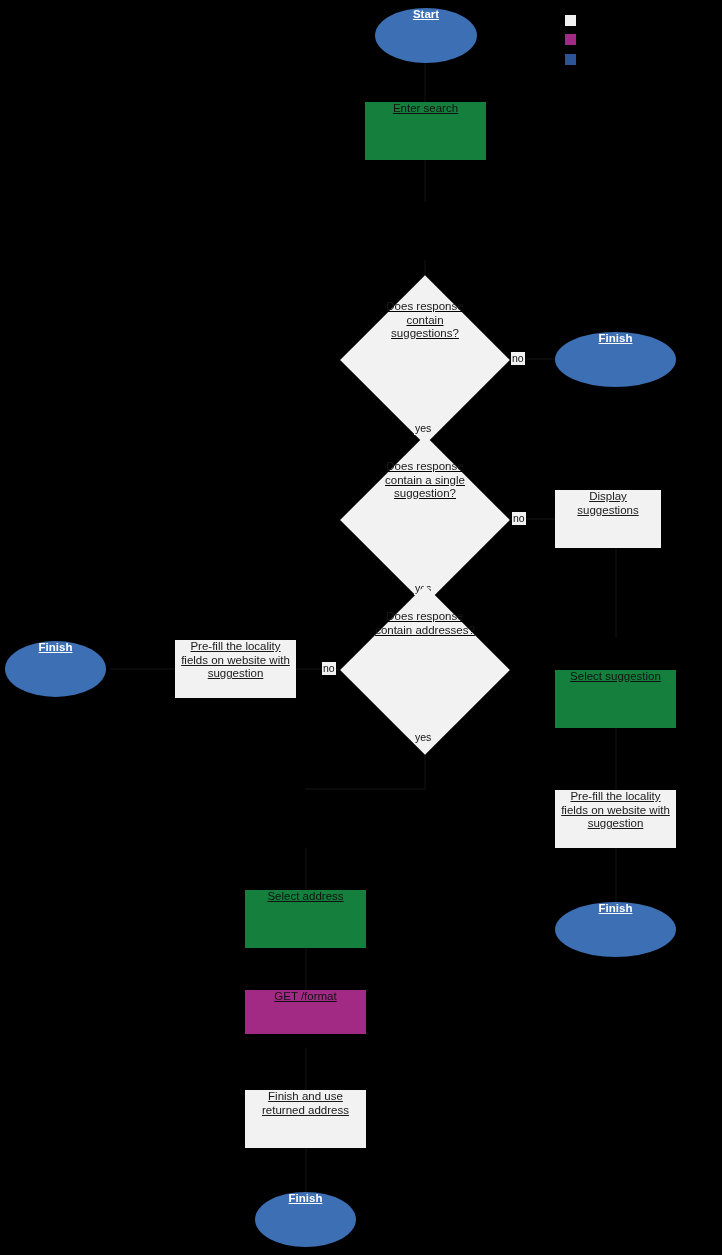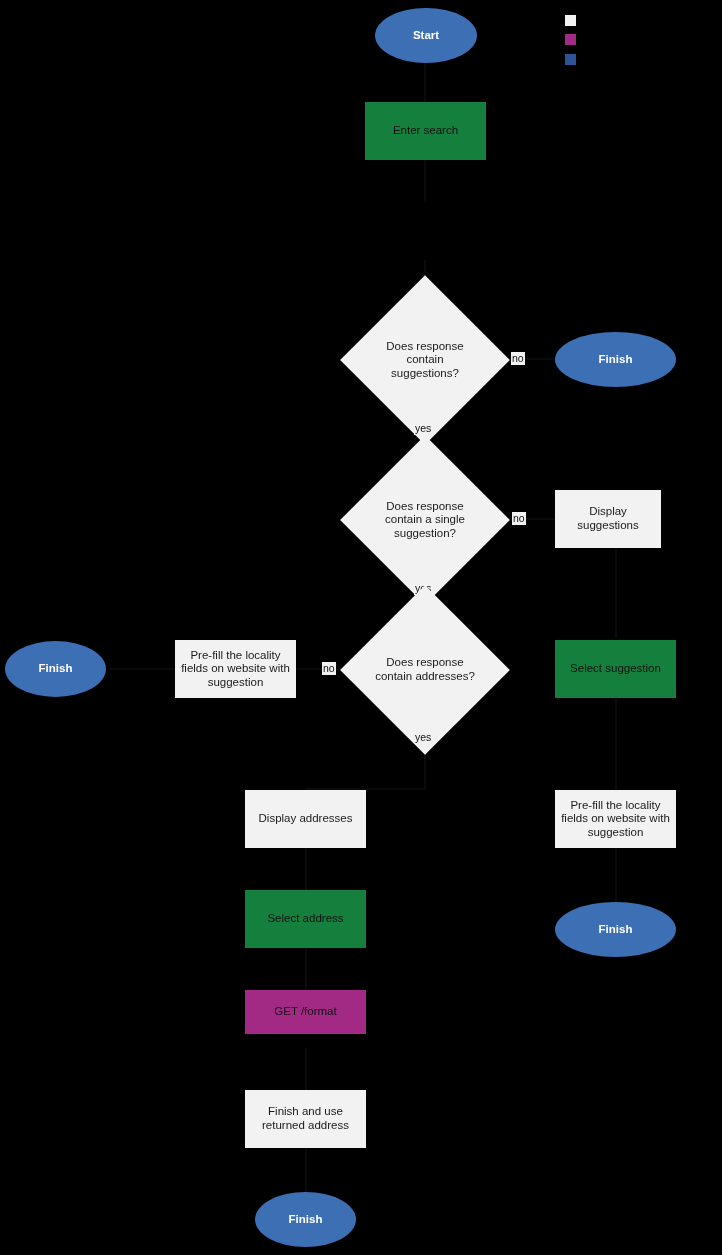--- a/index.html
+++ b/index.html
@@ -17,24 +17,25 @@
     height: 1255px;
     background: #000000;
     overflow: hidden;
   }
 
   
   .node {
     position: absolute;
     box-sizing: border-box;
     display: flex;
-    align-items: center;
+    align-items: flex-start;
     justify-content: center;
     text-align: center;
     line-height: 1.18;
+    text-decoration: underline;
   }
 
   
   .box {
     font-size: 11.5px;
   }
   .box .txt {
     padding: 0 6px;
     display: block;
   }
@@ -198,43 +199,40 @@
 
   <div class="node diamond" style="left:365px; top:610px; width:120px; height:120px;">
     <span class="shape"></span>
     <span class="txt">Does response contain addresses?</span>
   </div>
 
   <div class="edge-label" style="left:322px; top:662px;">no</div>
 
   <div class="edge-label" style="left:414px; top:731px;">yes</div>
 
-  <div class="node box blue" style="left:555px; top:640px; width:121px; height:58px;">
+  <div class="node box blue" style="left:555px; top:670px; width:121px; height:58px;">
     <span class="txt">Select suggestion</span>
   </div>
 
   <div class="node box light" style="left:175px; top:640px; width:121px; height:58px;">
     <span class="txt">Pre-fill the locality fields on website with suggestion</span>
   </div>
 
   <div class="node ellipse" style="left:5px; top:641px; width:101px; height:56px;">
     <span class="txt">Finish</span>
   </div>
 
   <div class="node box light" style="left:555px; top:790px; width:121px; height:58px;">
     <span class="txt">Pre-fill the locality fields on website with suggestion</span>
   </div>
 
   <div class="node ellipse" style="left:555px; top:902px; width:121px; height:55px;">
     <span class="txt">Finish</span>
   </div>
 
-  <div class="node box light" style="left:245px; top:790px; width:121px; height:58px;">
-    <span class="txt">Display addresses</span>
-  </div>
 
   <div class="node box blue" style="left:245px; top:890px; width:121px; height:58px;">
     <span class="txt">Select address</span>
   </div>
 
   <div class="node box magenta" style="left:245px; top:990px; width:121px; height:44px;">
     <span class="txt">GET /format</span>
   </div>
 
   <div class="node box light" style="left:245px; top:1090px; width:121px; height:58px;">

